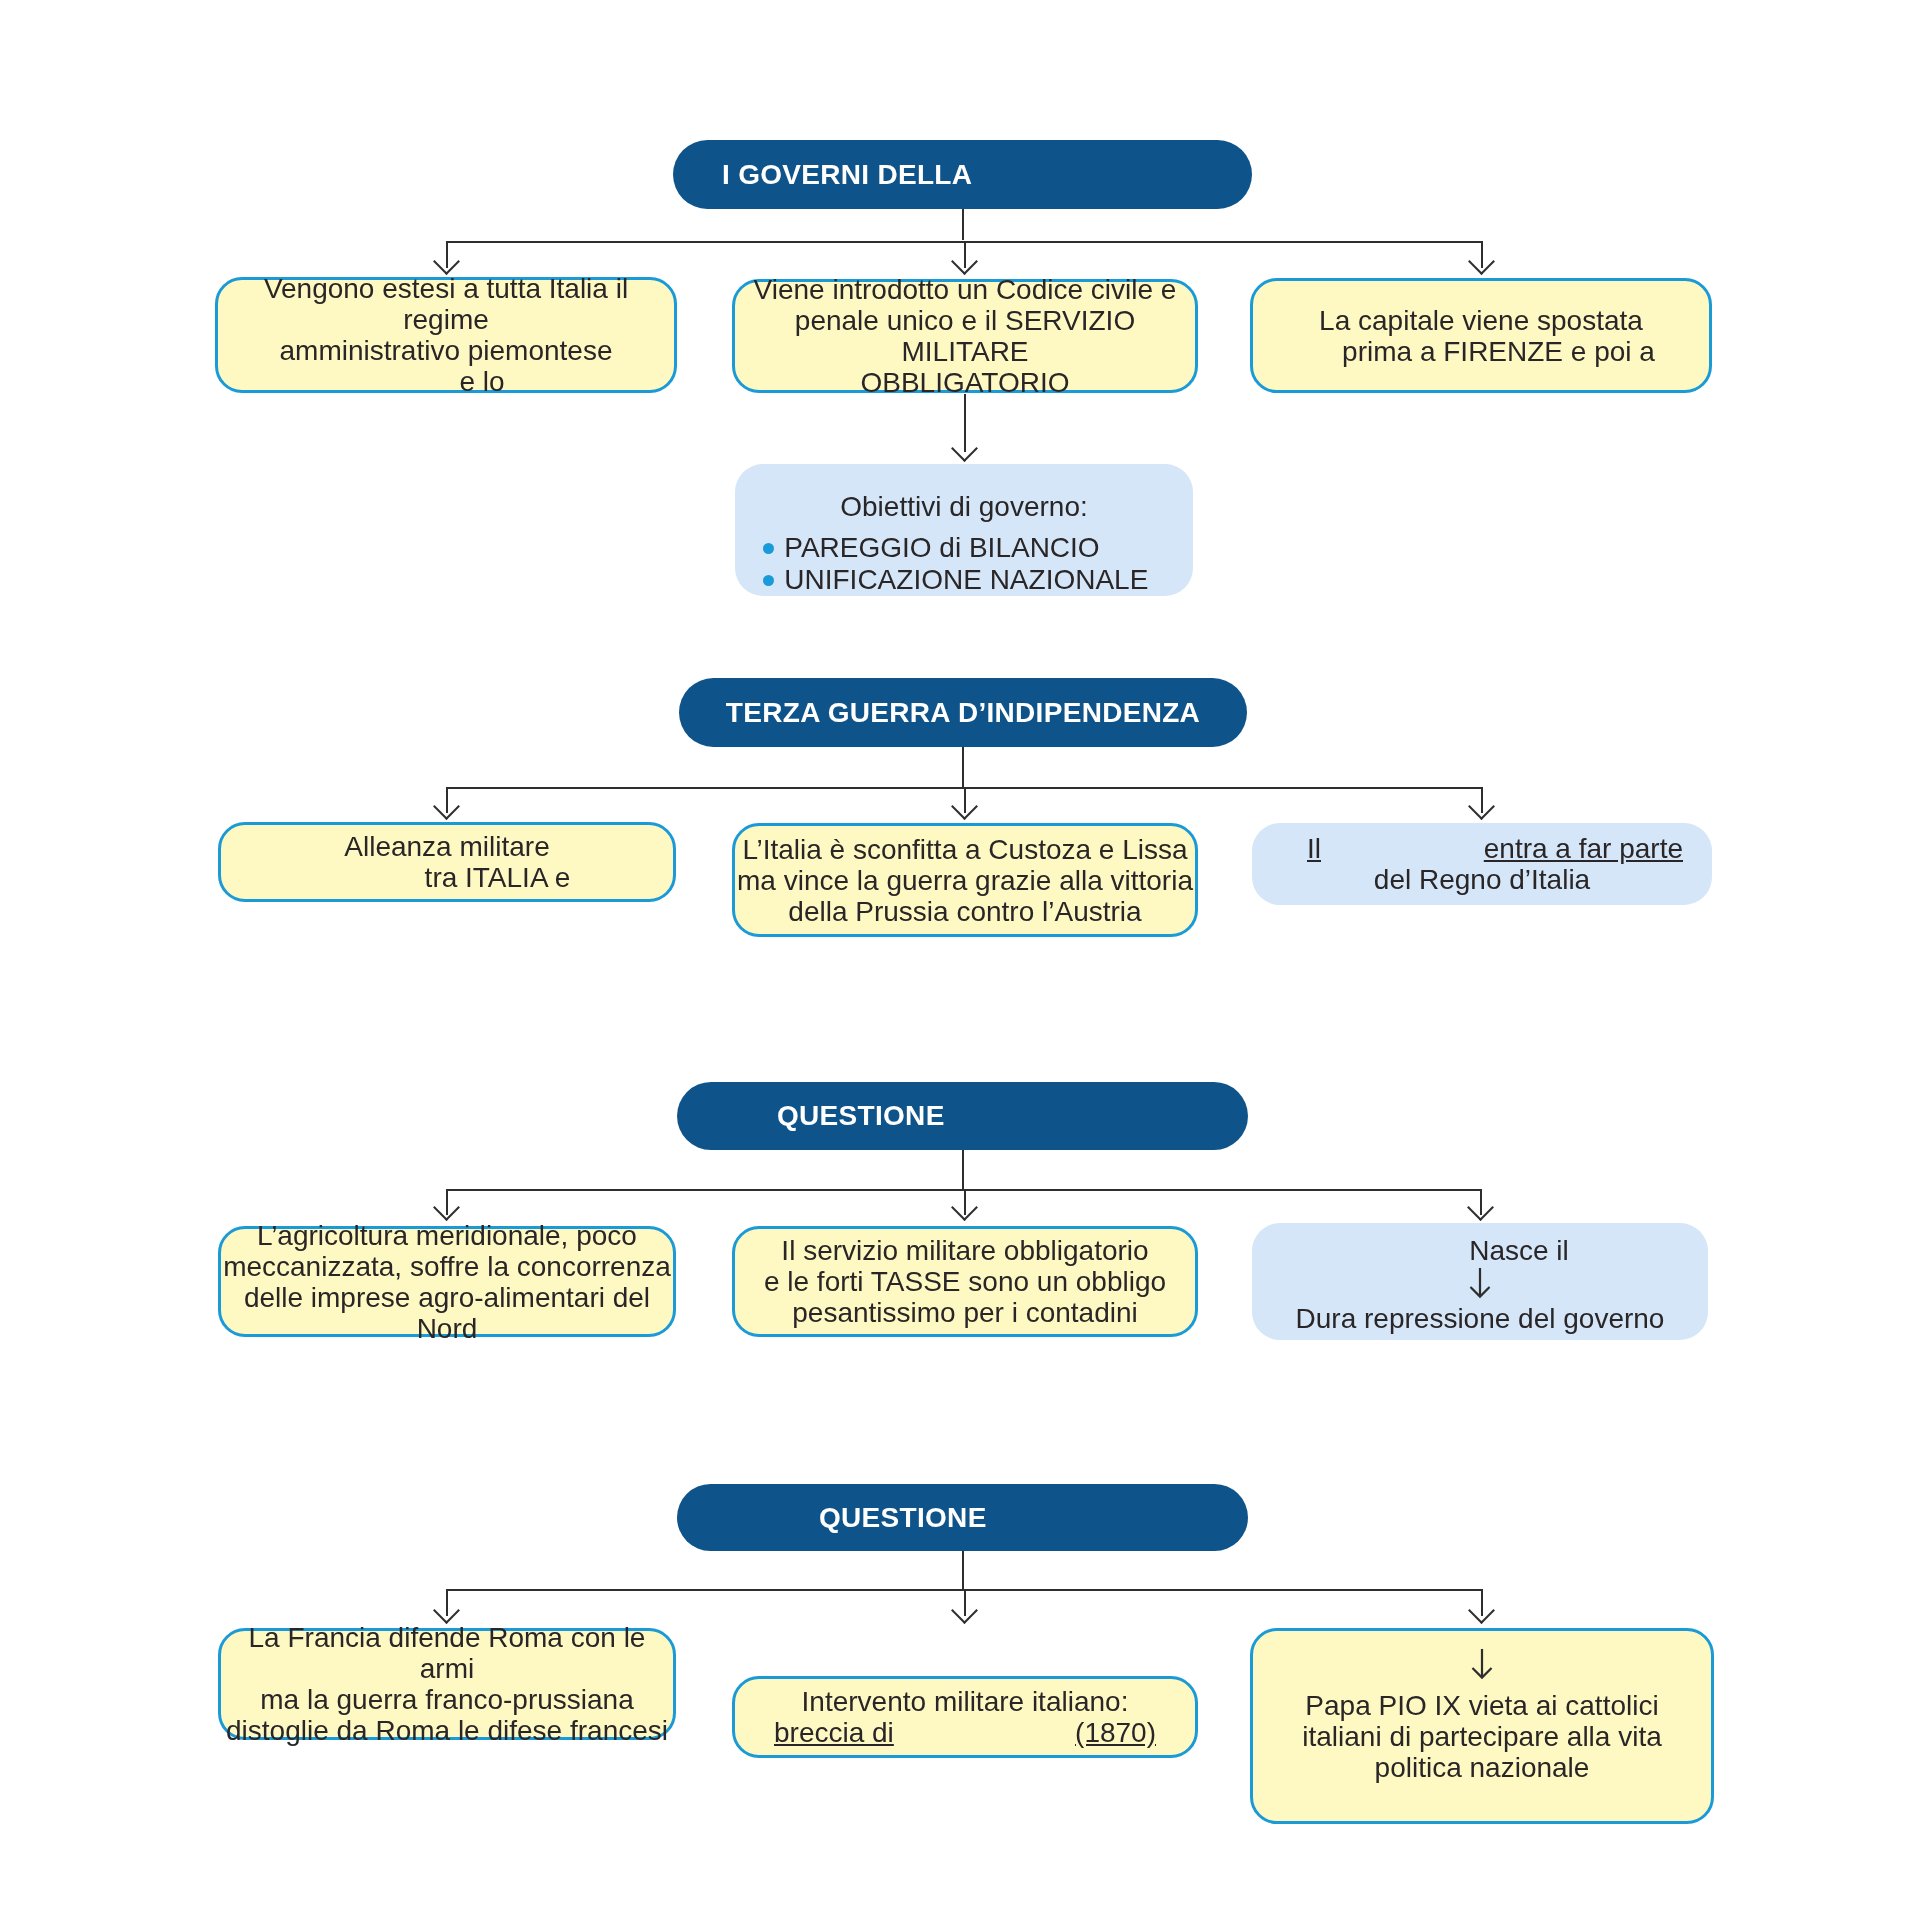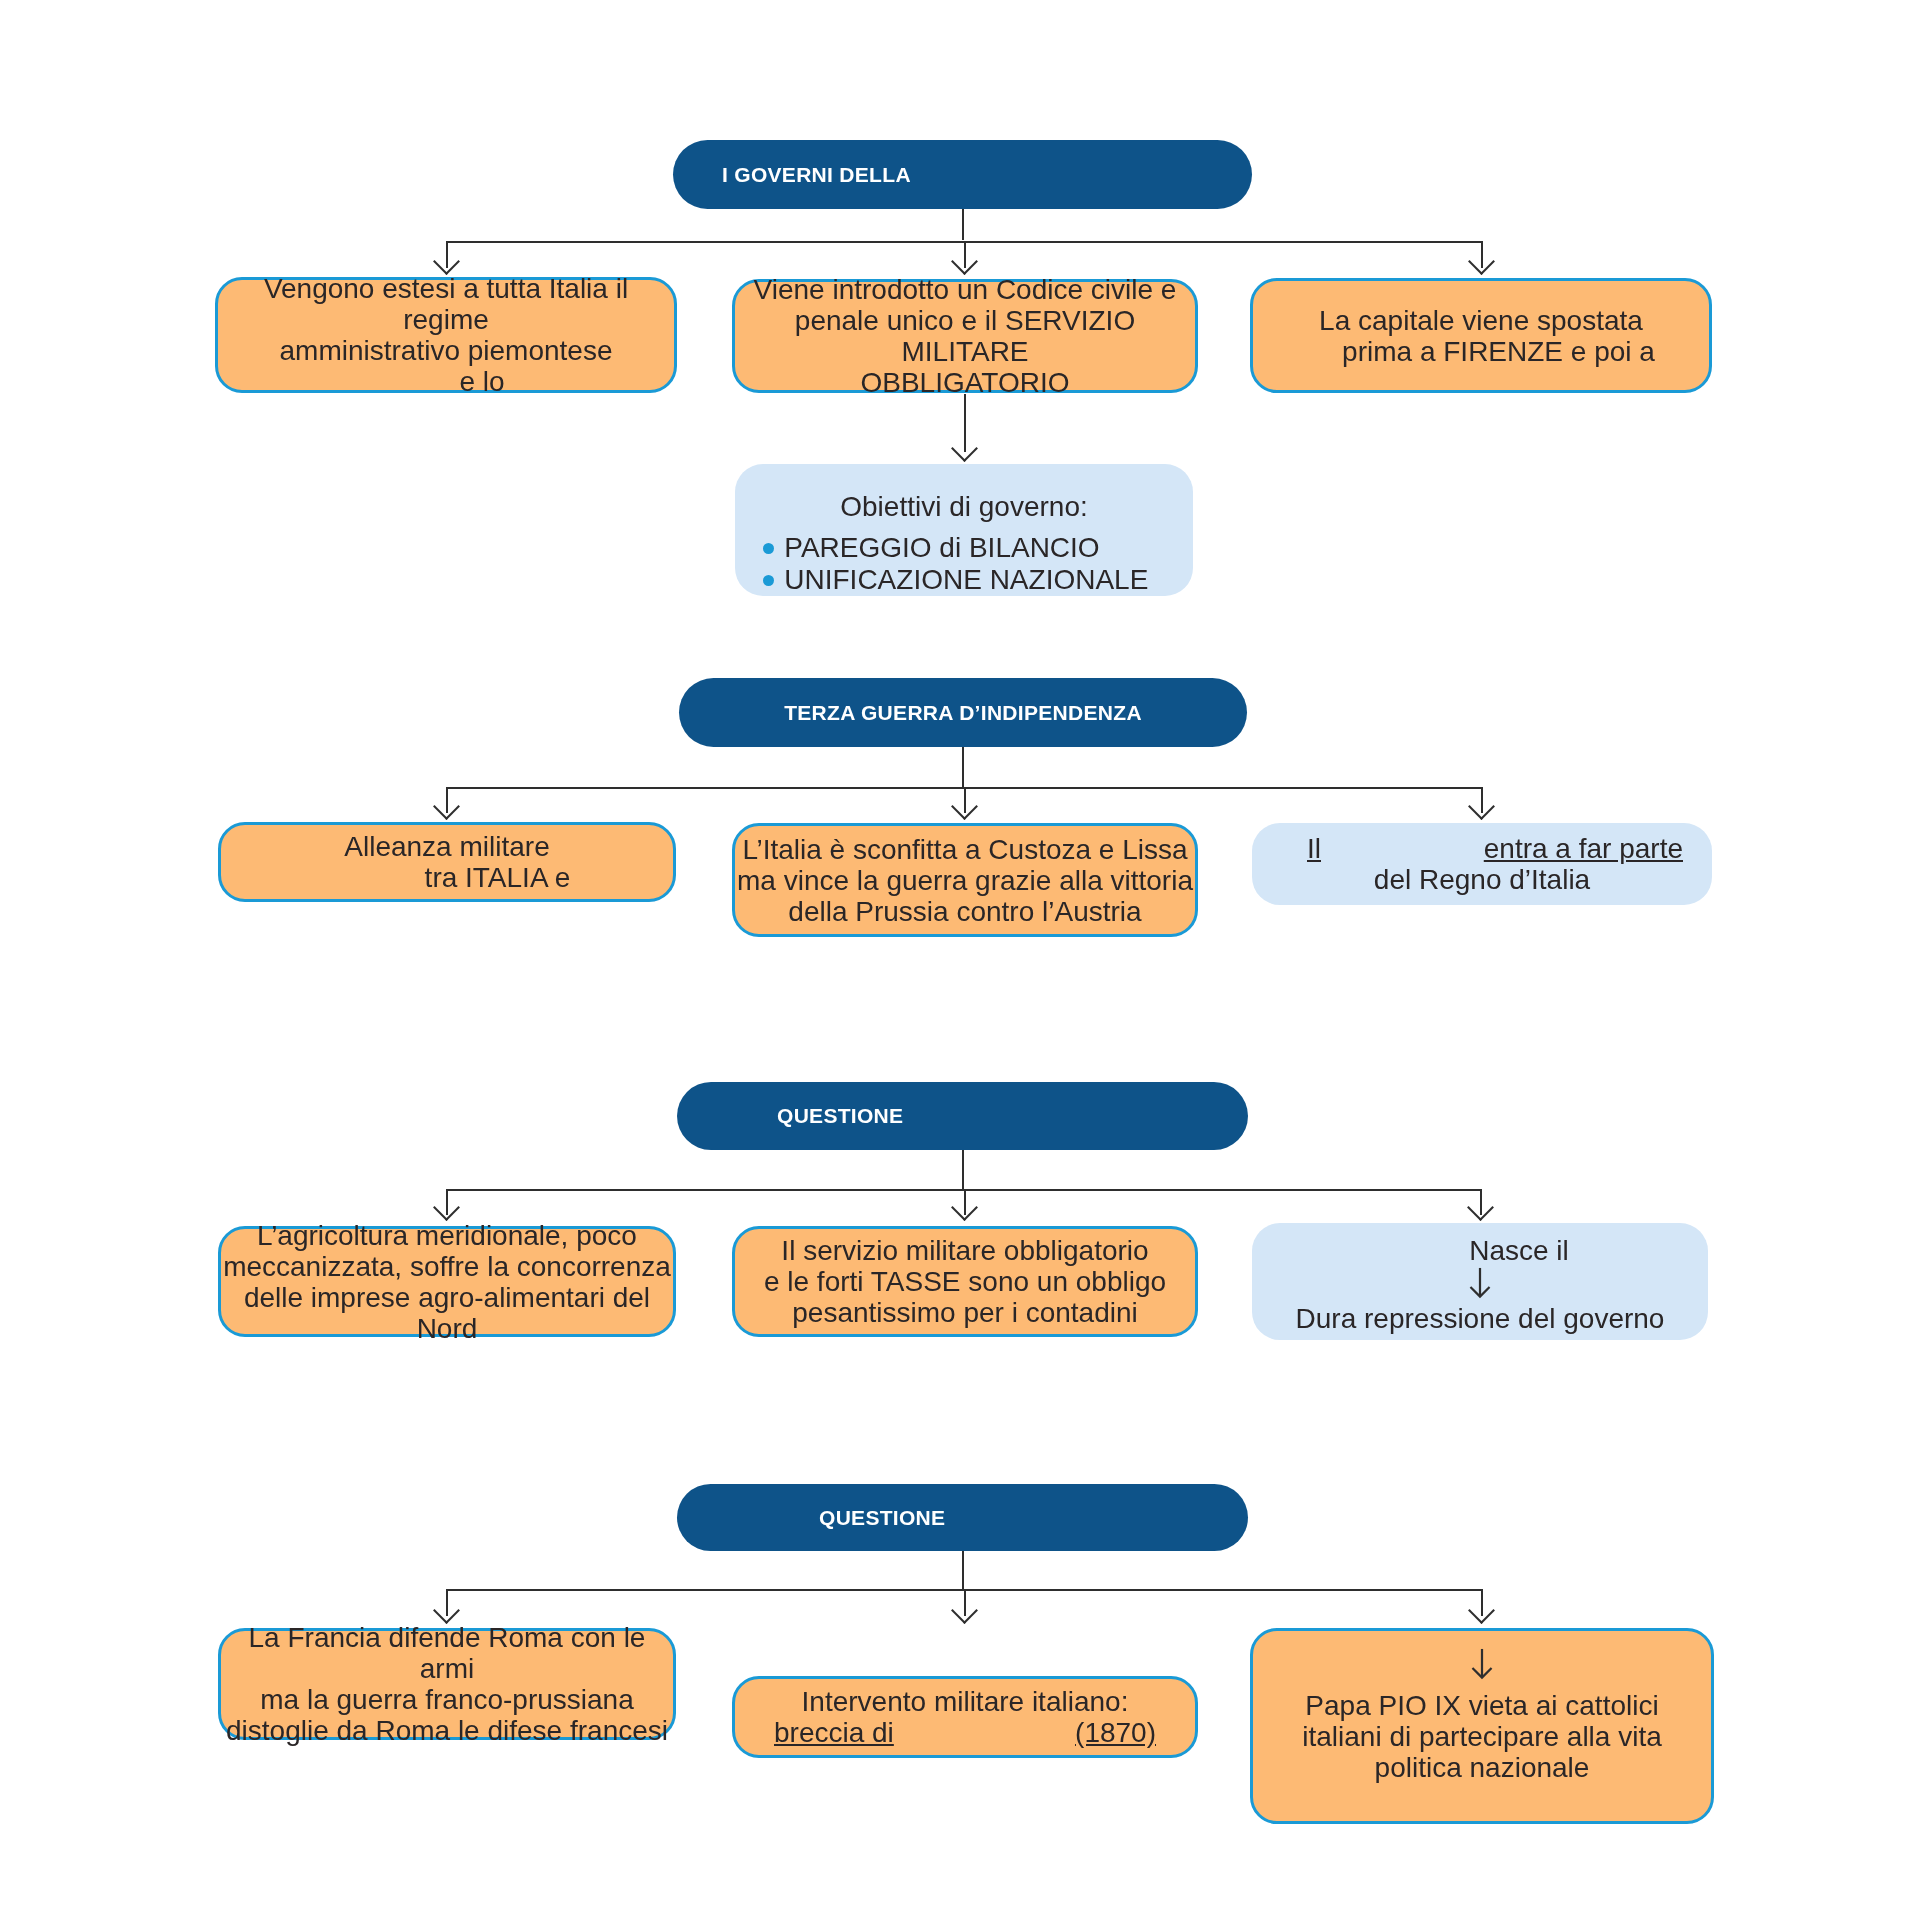--- a/index.html
+++ b/index.html
@@ -10,26 +10,26 @@
     --line:#2e2e2e;
   }
   *{box-sizing:border-box;margin:0;padding:0;}
   html,body{background:#ffffff;}
   body{
     width:1926px;height:1926px;position:relative;overflow:hidden;
     font-family:"Liberation Sans", sans-serif;color:var(--ink);
   }
   .pill{
     position:absolute;background:var(--hdr);border-radius:36px;
-    color:#ffffff;font-weight:700;font-size:21px;letter-spacing:0.3px;
+    color:#ffffff;font-weight:700;font-size:28px;letter-spacing:0.3px;
     display:flex;align-items:center;
   }
   .pill.center{justify-content:center;}
   .box{
-    position:absolute;background:#fdba74;border:3.9px solid var(--cyan);
+    position:absolute;background:#fef9c3;border:3.9px solid var(--cyan);
     border-radius:27px;font-size:28px;line-height:31px;
     display:flex;flex-direction:column;justify-content:center;
   }
   .box.blue{background:var(--lightblue);border:none;border-radius:28px;}
   .line{text-align:center;}
   .line.left{text-align:center;}
   .line.split{display:flex;justify-content:space-between;text-align:left;text-decoration:underline;}
   .vline,.hline{position:absolute;background:var(--line);}
   .vline{width:1.9px;}
   .hline{height:1.9px;}

